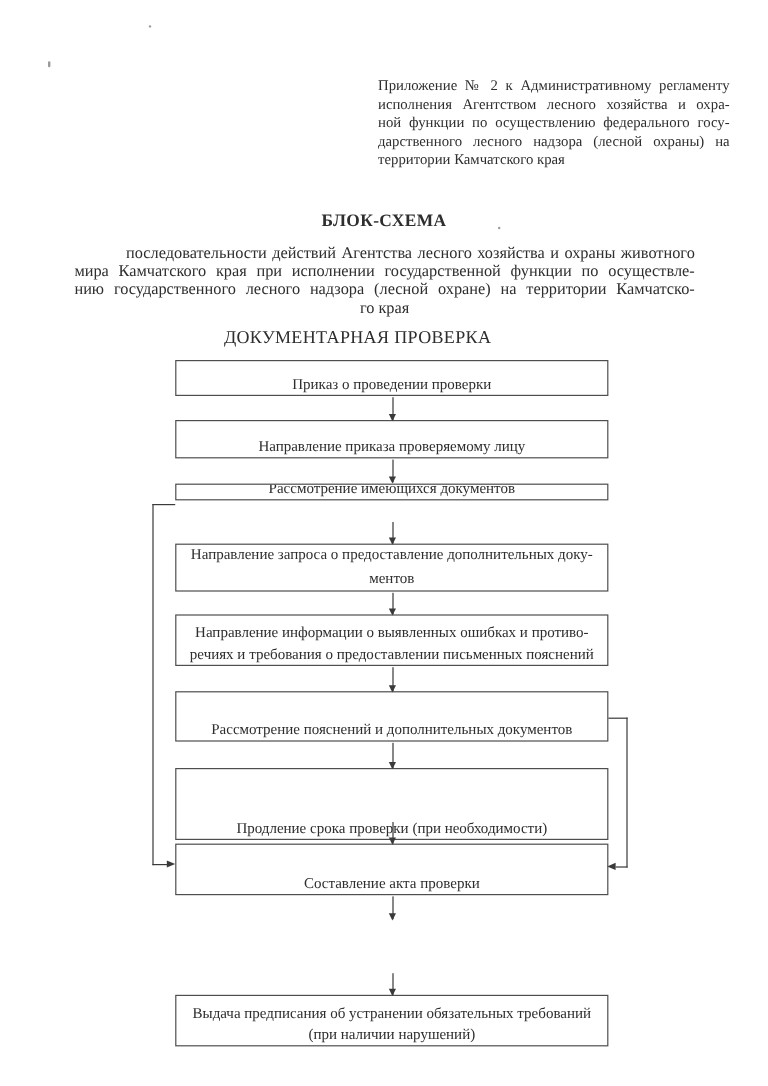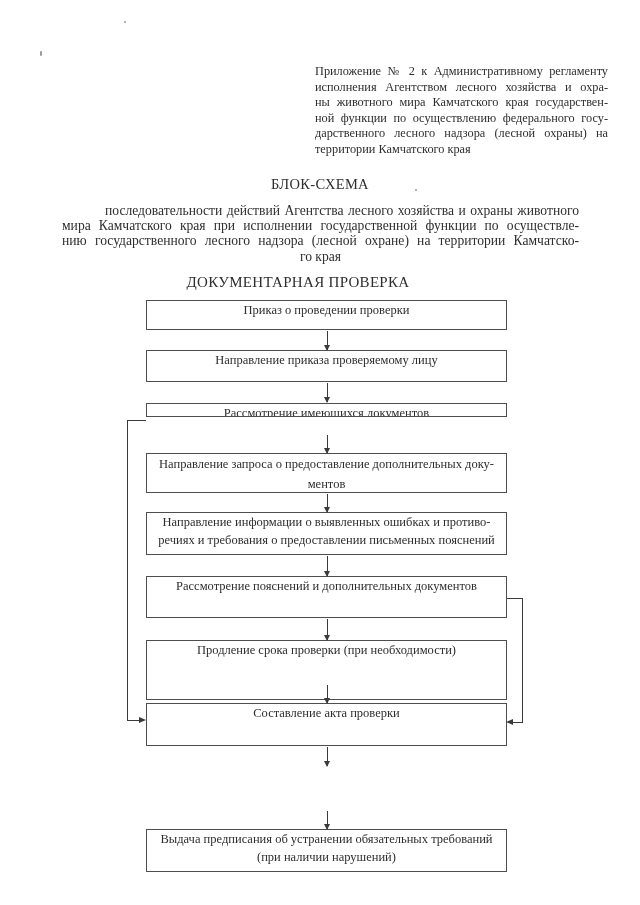--- a/index.html
+++ b/index.html
@@ -20,40 +20,40 @@
   
   .appendix{
     position:absolute;left:315px;top:64px;width:293px;
     font-size:12.3px;line-height:15.5px;
   }
   .jl{display:block;text-align:justify;text-align-last:justify;}
   .jl.last{text-align:left;text-align-last:left;}
 
   .doc-title{
     position:absolute;left:0;top:176px;width:640px;margin:0;
-    text-align:center;font-size:14.5px;font-weight:normal;letter-spacing:.3px;
+    text-align:center;font-size:14.5px;font-weight:bold;letter-spacing:.3px;
   }
   .subtitle{
     position:absolute;left:62px;top:203px;width:517px;
     font-size:13.6px;line-height:15.2px;
   }
   .subtitle .jl.first{padding-left:7px;margin-left:36px;}
   .subtitle .jl.center{text-align:center;text-align-last:center;}
 
   .section-title{
     position:absolute;left:0;top:274px;width:596px;margin:0;
     text-align:center;font-size:15px;font-weight:normal;letter-spacing:.3px;
   }
 
   
   .fbox{
     position:absolute;left:146px;width:361px;
     border:1px solid #4e4e4e;
     box-sizing:border-box;
-    display:flex;flex-direction:column;align-items:center;justify-content:flex-start;
+    display:flex;flex-direction:column;align-items:center;justify-content:flex-end;
     text-align:center;font-size:12.5px;line-height:18px;
     overflow:hidden;
     background:#ffffff;
   }
   .fbox .bl{display:block;}
   .fbox.tight2{line-height:20px;}
 
   
   .flow-arrow{position:absolute;left:327px;width:1px;background:#3a3a3a;}
   .flow-arrow::after{
@@ -77,21 +77,20 @@
 
 <div class="page">
 
   <div class="speck sp1"></div>
   <div class="speck sp2"></div>
   <div class="speck sp3"></div>
 
   <div class="appendix">
     <span class="jl">Приложение № 2 к Административному регламенту</span>
     <span class="jl">исполнения Агентством лесного хозяйства и охра-</span>
-    <span class="jl">ны животного мира Камчатского края государствен-</span>
     <span class="jl">ной функции по осуществлению федерального госу-</span>
     <span class="jl">дарственного лесного надзора (лесной охраны) на</span>
     <span class="jl last">территории Камчатского края</span>
   </div>
 
   <h1 class="doc-title">БЛОК-СХЕМА</h1>
 
   <div class="subtitle">
     <span class="jl first">последовательности действий Агентства лесного хозяйства и охраны животного</span>
     <span class="jl">мира Камчатского края при исполнении государственной функции по осуществле-</span>

